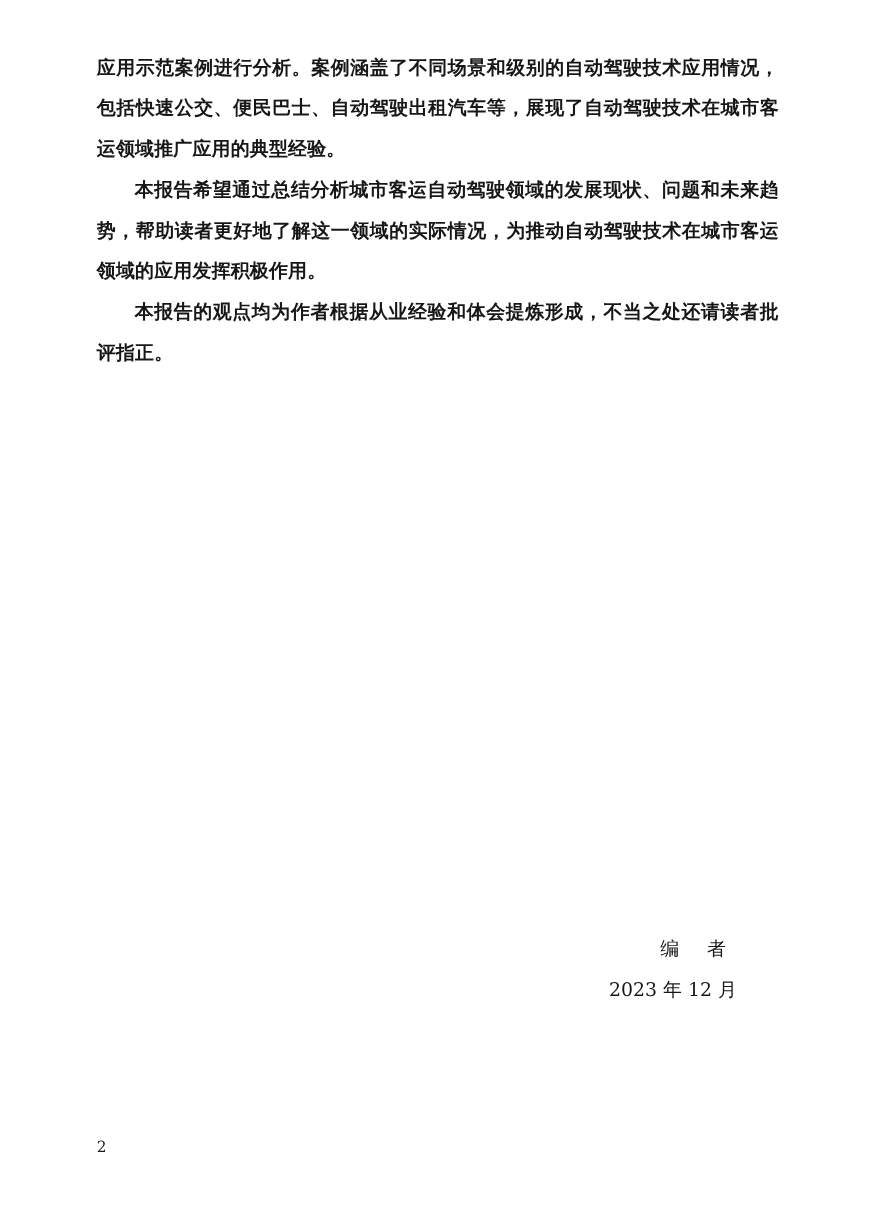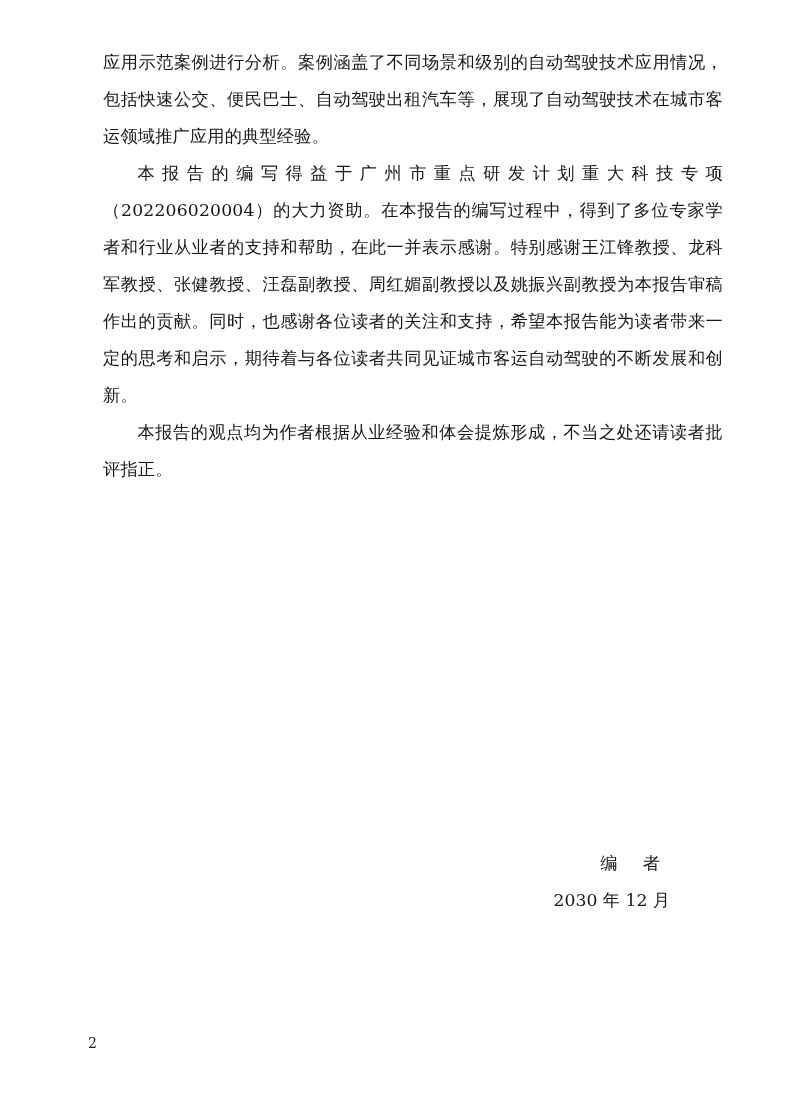--- a/index.html
+++ b/index.html
@@ -18,23 +18,24 @@
     position: absolute;
     left: 0;
     top: 0;
     width: 790px;
     height: 1102px;
     background: #ffffff;
     overflow: hidden;
   }
   .content {
     position: absolute;
-    left: 103px;
+    left: 88px;
     top: 44px;
     width: 620px;
+    font-weight: bold;
   }
   p.para {
     margin: 0 0 0 0;
     font-size: 17.2px;
     line-height: 37px;
     text-align: justify;
     text-justify: inter-ideograph;
     letter-spacing: 0.2px;
     text-indent: 2em;
     color: #171717;
@@ -69,24 +70,24 @@
     font-family: "DejaVu Serif", "Liberation Serif", serif;
   }
 </style>
 </head>
 <body>
 
 <div class="page">
 
   <div class="content">
     <p class="para noindent">应用示范案例进行分析。案例涵盖了不同场景和级别的自动驾驶技术应用情况，包括快速公交、便民巴士、自动驾驶出租汽车等，展现了自动驾驶技术在城市客运领域推广应用的典型经验。</p>
-    <p class="para">本报告的编写得益于广州市重点研发计划重大科技专项（202206020004）的大力资助。在本报告的编写过程中，得到了多位专家学者和行业从业者的支持和帮助，在此一并表示感谢。特别感谢王江锋教授、龙科军教授、张健教授、汪磊副教授、周红媚副教授以及姚振兴副教授为本报告审稿作出的贡献。同时，也感谢各位读者的关注和支持，希望本报告能为读者带来一定的思考和启示，期待着与各位读者共同见证城市客运自动驾驶的不断发展和创新。</p>
+    <p class="para">本报告希望通过总结分析城市客运自动驾驶领域的发展现状、问题和未来趋势，帮助读者更好地了解这一领域的实际情况，为推动自动驾驶技术在城市客运领域的应用发挥积极作用。</p>
     <p class="para">本报告的观点均为作者根据从业经验和体会提炼形成，不当之处还请读者批评指正。</p>
   </div>
 
   <div class="signature-block">
     <span class="sig-line sig-name">编  者</span>
-    <span class="sig-line">2030 年 12 月</span>
+    <span class="sig-line">2023 年 12 月</span>
   </div>
 
   <div class="page-number">2</div>
 
 </div>
 
 </body></html>

